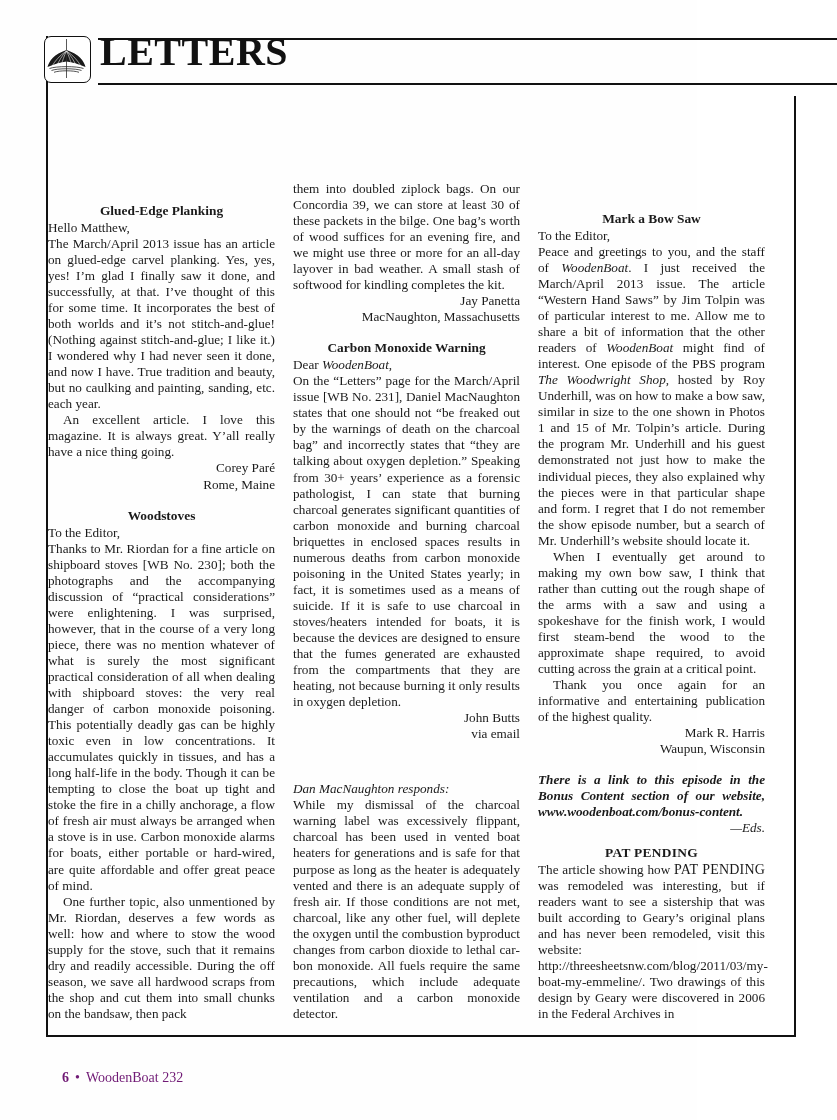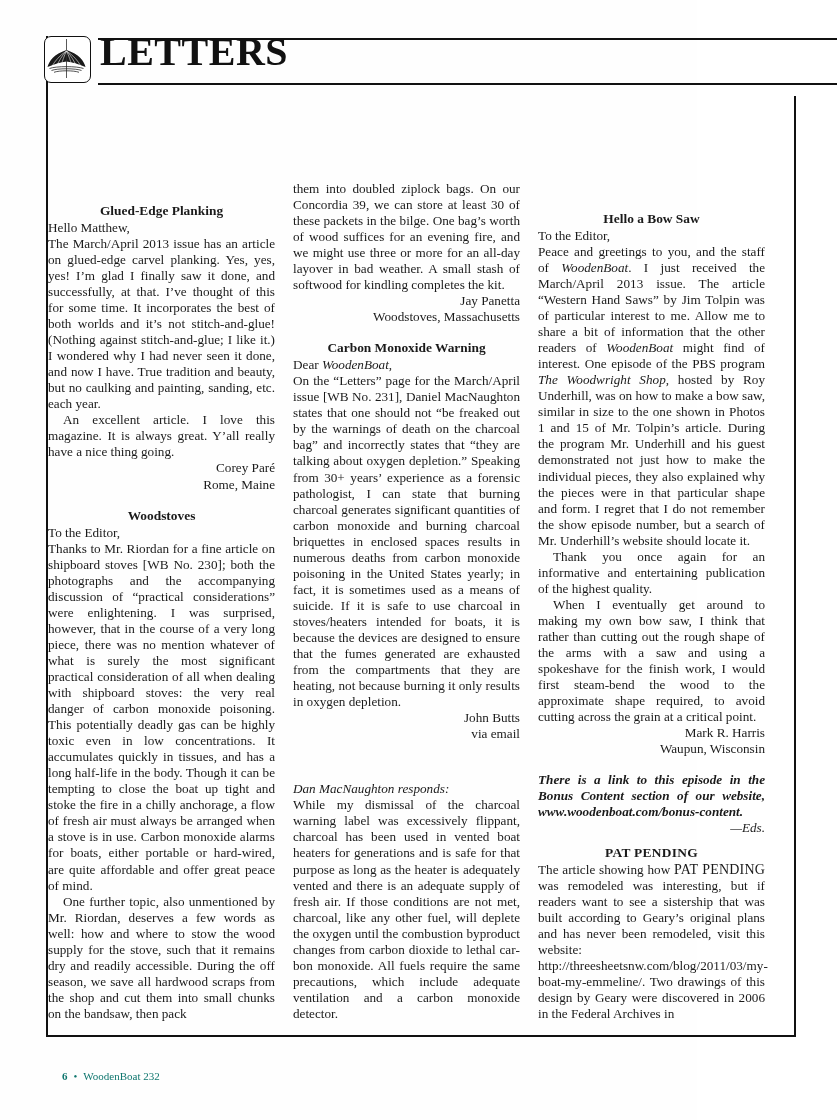--- a/index.html
+++ b/index.html
@@ -160,22 +160,22 @@
   .gap { height: 15px; }
   .gap-sm { height: 8px; }
   i, .it { font-style: italic; }
   .sc { font-size: 14px; letter-spacing: 0.2px; }
 
   
   .footer {
     position: absolute;
     left: 62px;
     top: 1070px;
-    font-size: 11px;
-    color: #0f766e;
+    font-size: 14px;
+    color: #701a75;
   }
   .footer .pg { font-weight: bold; }
   .footer .bullet { margin: 0 6px; }
 </style>
 </head>
 <body>
 
 <div class="page">
 
   <div class="frame-left"></div>
@@ -224,38 +224,38 @@
       <div class="gap"></div>
       <div class="sec-head">Woodstoves</div>
       <p class="flush">To the Editor,</p>
       <p class="flush">Thanks to Mr. Riordan for a fine article on shipboard stoves [WB No. 230]; both the photographs and the accompanying discussion of “practi­cal considerations” were enlighten­ing. I was surprised, however, that in the course of a very long piece, there was no mention whatever of what is surely the most significant practical consideration of all when dealing with shipboard stoves: the very real danger of carbon monoxide poison­ing. This potentially deadly gas can be highly toxic even in low concen­trations. It accumulates quickly in tissues, and has a long half-life in the body. Though it can be tempt­ing to close the boat up tight and stoke the fire in a chilly anchorage, a flow of fresh air must always be arranged when a stove is in use. Car­bon monoxide alarms for boats, either portable or hard-wired, are quite affordable and offer great peace of mind.</p>
       <p class="indent">One further topic, also unmen­tioned by Mr. Riordan, deserves a few words as well: how and where to stow the wood supply for the stove, such that it remains dry and read­ily accessible. During the off season, we save all hardwood scraps from the shop and cut them into small chunks on the bandsaw, then pack</p>
     </div>
 
     <div class="col">
       <p class="flush">them into doubled ziplock bags. On our Concordia 39, we can store at least 30 of these packets in the bilge. One bag’s worth of wood suffices for an evening fire, and we might use three or more for an all-day layover in bad weather. A small stash of soft­wood for kindling completes the kit.</p>
       <p class="sig">Jay Panetta</p>
-      <p class="sig">Woodstoves, Massachusetts</p>
+      <p class="sig">MacNaughton, Massachusetts</p>
       <div class="gap"></div>
       <div class="sec-head">Carbon Monoxide Warning</div>
       <p class="flush"><span>Dear </span><i>WoodenBoat</i><span>,</span></p>
       <p class="flush">On the “Letters” page for the March/April issue [WB No. 231], Daniel MacNaughton states that one should not “be freaked out by the warnings of death on the charcoal bag” and incorrectly states that “they are talk­ing about oxygen depletion.” Speak­ing from 30+ years’ experience as a forensic pathologist, I can state that burning charcoal generates signifi­cant quantities of carbon monoxide and burning charcoal briquettes in enclosed spaces results in numer­ous deaths from carbon monox­ide poisoning in the United States yearly; in fact, it is sometimes used as a means of suicide. If it is safe to use charcoal in stoves/heaters intended for boats, it is because the devices are designed to ensure that the fumes generated are exhausted from the compartments that they are heating, not because burning it only results in oxygen depletion.</p>
       <p class="sig">John Butts</p>
       <p class="sig">via email</p>
       <div class="gap"></div>
       <p class="resp">Dan MacNaughton responds:</p>
       <p class="flush">While my dismissal of the char­coal warning label was excessively flippant, charcoal has been used in vented boat heaters for genera­tions and is safe for that purpose as long as the heater is adequately vented and there is an adequate sup­ply of fresh air. If those conditions are not met, charcoal, like any other fuel, will deplete the oxygen until the combustion byproduct changes from carbon dioxide to lethal car­bon monoxide. All fuels require the same precautions, which include adequate ventilation and a carbon monoxide detector.</p>
     </div>
 
     <div class="col">
-      <div class="sec-head">Hello a Bow Saw</div>
+      <div class="sec-head">Mark a Bow Saw</div>
       <p class="flush">To the Editor,</p>
       <p class="flush" id="c3-rich1">Peace and greetings to you, and the staff of <i>WoodenBoat</i>. I just received the March/April 2013 issue. The article “Western Hand Saws” by Jim Tolpin was of particular inter­est to me. Allow me to share a bit of information that the other readers of <i>WoodenBoat</i> might find of inter­est. One episode of the PBS pro­gram <i>The Woodwright Shop</i>, hosted by Roy Underhill, was on how to make a bow saw, similar in size to the one shown in Photos 1 and 15 of Mr. Tolpin’s article. During the program Mr. Underhill and his guest demonstrated not just how to make the individual pieces, they also explained why the pieces were in that particular shape and form. I regret that I do not remember the show episode number, but a search of Mr. Underhill’s website should locate it.</p>
+      <p class="indent">When I eventually get around to making my own bow saw, I think that rather than cutting out the rough shape of the arms with a saw and using a spokeshave for the fin­ish work, I would first steam-bend the wood to the approximate shape required, to avoid cutting across the grain at a critical point.</p>
       <p class="indent">Thank you once again for an informative and entertaining publi­cation of the highest quality.</p>
-      <p class="indent">When I eventually get around to making my own bow saw, I think that rather than cutting out the rough shape of the arms with a saw and using a spokeshave for the fin­ish work, I would first steam-bend the wood to the approximate shape required, to avoid cutting across the grain at a critical point.</p>
       <p class="sig">Mark R. Harris</p>
       <p class="sig">Waupun, Wisconsin</p>
       <div class="gap"></div>
       <p class="ednote">There is a link to this episode in the Bonus Content section of our website, www.woodenboat.com/bonus-content.</p>
       <p class="ednote-sig">—Eds.</p>
       <div class="gap-sm"></div>
       <div class="sec-head caps">PAT PENDING</div>
       <p class="flush" id="c3-rich2">The article showing how <span class="sc">PAT PEND­ING</span> was remodeled was interest­ing, but if readers want to see a sistership that was built accord­ing to Geary’s original plans and has never been remodeled, visit this website: http://threesheetsnw.com/blog/2011/03/my-boat-my-emmeline/. Two drawings of this design by Geary were discovered in 2006 in the Federal Archives in</p>
     </div>
 

